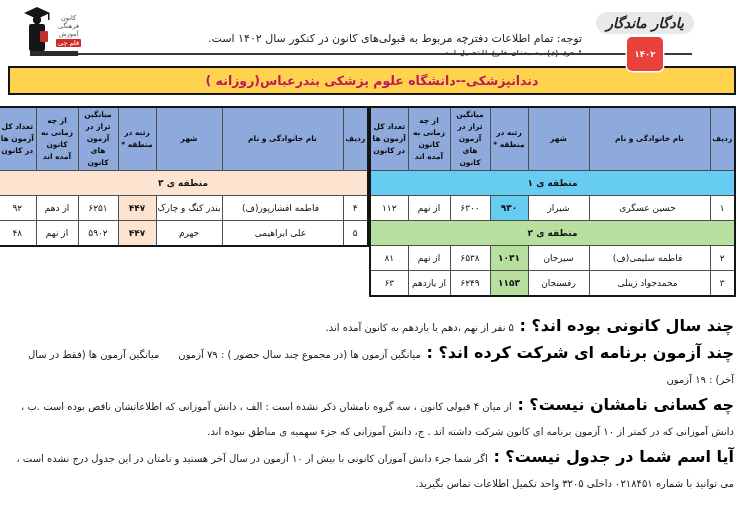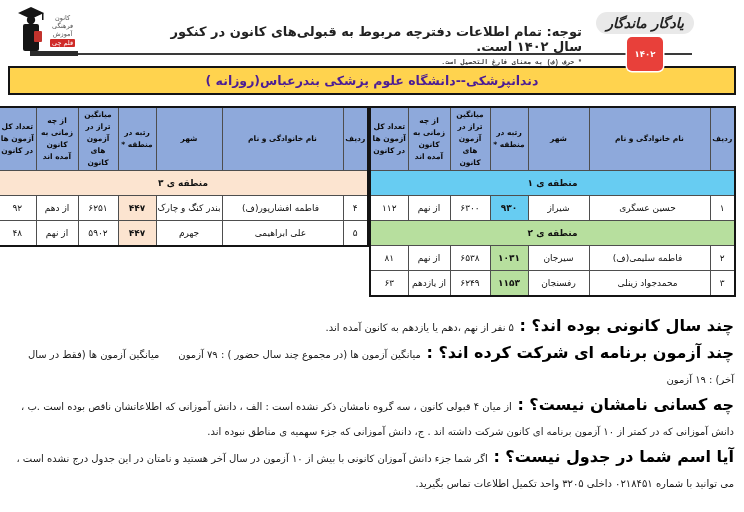--- a/index.html
+++ b/index.html
@@ -1,42 +1,42 @@
 <!DOCTYPE html>
 <html lang="fa"><head>
 <meta charset="utf-8">
 <style>
   html,body{margin:0;padding:0;background:#fff;}
   .page{position:relative;width:744px;height:512px;background:#ffffff;overflow:hidden;
         font-family:"DejaVu Sans",sans-serif;color:#1a1a1a;}
 
   
-  .logo{position:absolute;left:15px;top:4px;width:70px;height:52px;display:flex;}
+  .logo{position:absolute;left:21px;top:4px;width:70px;height:52px;display:flex;}
   .logo svg{display:block;}
   .logo-text{display:flex;flex-direction:column;margin-left:3px;margin-top:10px;}
   .logo-text span{font-size:6.5px;line-height:8px;color:#555;white-space:nowrap;text-align:center;}
   .logo-text span.red{background:#cf2b28;color:#fff;border-radius:1px;padding:0 2px;margin-top:1px;}
   .head-rule{position:absolute;left:78px;right:52px;top:53px;height:2px;background:#3a3a3a;}
   .logo-bar{position:absolute;left:30px;top:51px;width:48px;height:5px;background:#2b2b2b;}
 
   .brand{position:absolute;right:44px;top:12px;width:110px;text-align:center;z-index:2;}
   .brand-name{display:inline-block;background:#e9e9e9;border-radius:14px;padding:3px 10px;
               font-family:"DejaVu Serif",serif;font-style:italic;font-weight:bold;
               font-size:14px;color:#222;white-space:nowrap;}
   .brand-badge{display:inline-block;margin-top:3px;background:#e8403a;color:#fff;
                border-radius:5px;font-size:8.5px;font-weight:bold;padding:12px 8px;
                box-shadow:0 0 0 1.5px #fff;}
   .top-notes{position:absolute;right:162px;top:24px;width:430px;text-align:right;direction:rtl;}
-  .top-note-1{font-size:13px;font-weight:bold;color:#222;}
+  .top-note-1{font-size:11px;font-weight:normal;color:#222;margin-top:8px;}
   .top-note-2{font-size:6.5px;font-weight:bold;color:#333;margin-top:4px;font-family:Liberation Mono, monospace;}
 
   
   .title-bar{position:absolute;left:8px;right:8px;top:66px;height:25px;background:#ffd34e;
              border:2px solid #141414;text-align:center;font-weight:bold;font-size:12.5px;
-             line-height:25px;direction:rtl;color:#4c1d95;}
+             line-height:25px;direction:rtl;color:#be185d;}
 
   
   .tables{position:absolute;top:106px;left:8px;right:8px;display:flex;
           justify-content:space-between;direction:rtl;}
   .tbl-wrap{flex:0 0 auto;}
   table.tbl{border-collapse:collapse;table-layout:fixed;direction:rtl;
             border:2px solid #141414;background:#fff;}
   table.tbl th,table.tbl td{border:1px solid #4e4e4e;overflow:hidden;white-space:nowrap;}
   table.tbl th{background:#8ea9db;font-size:7.5px;font-weight:bold;color:#0b0b0b;
                height:40px;line-height:1.6;padding:1px 1px;text-align:center;white-space:normal;}

